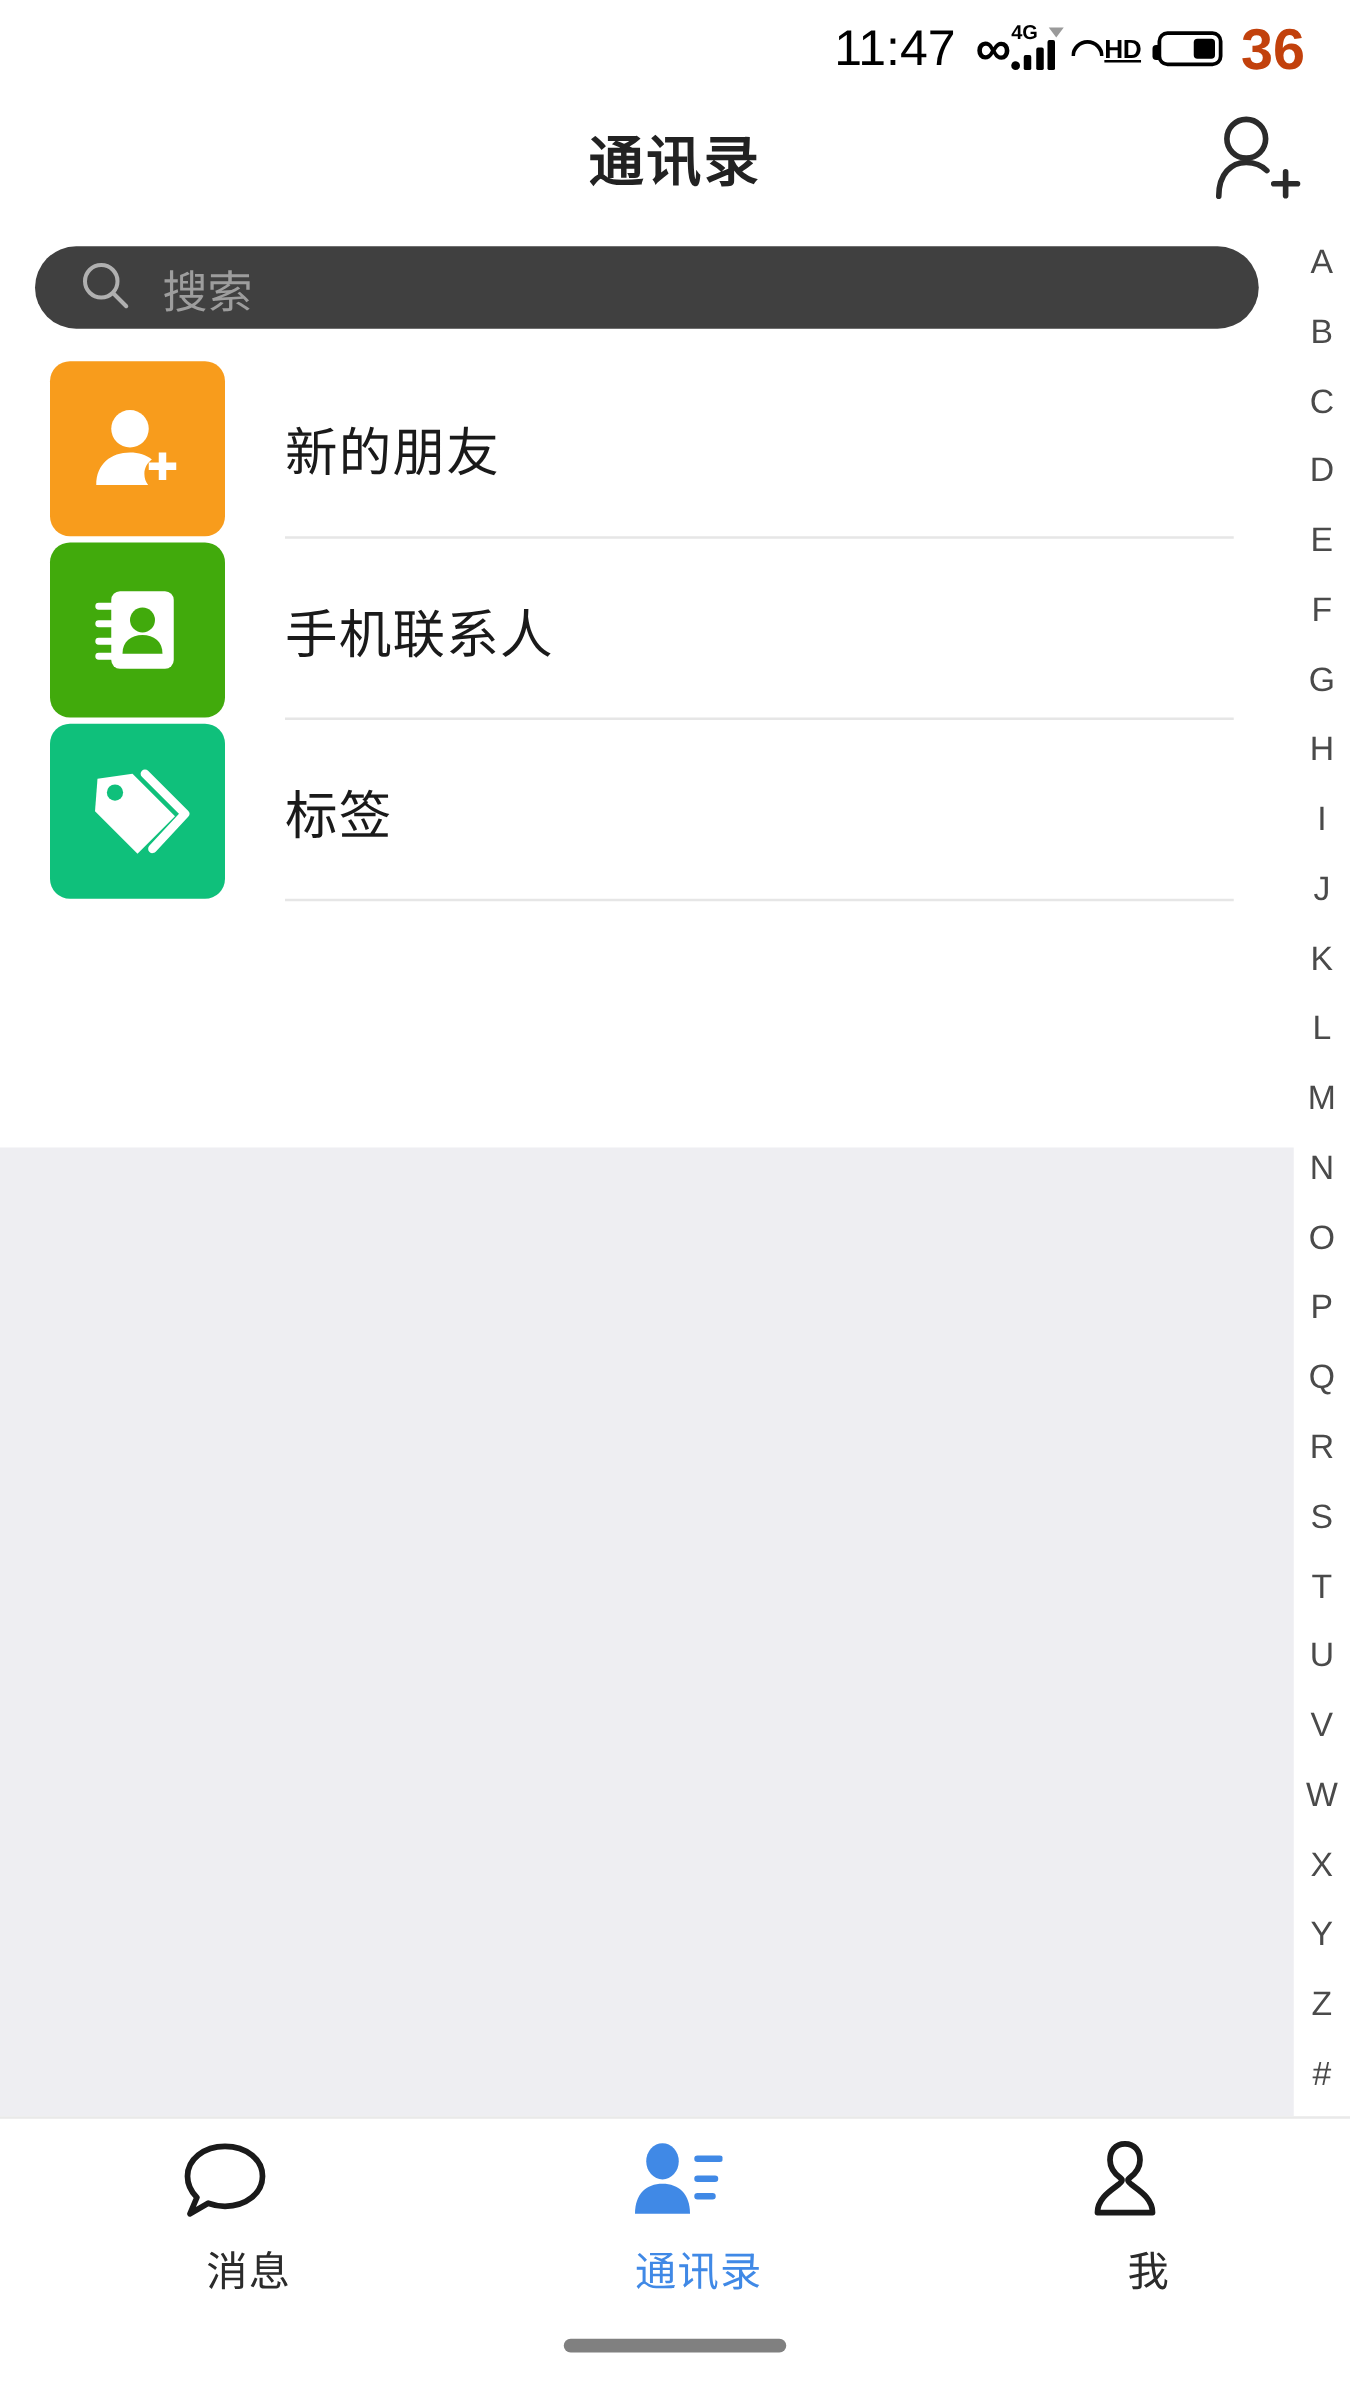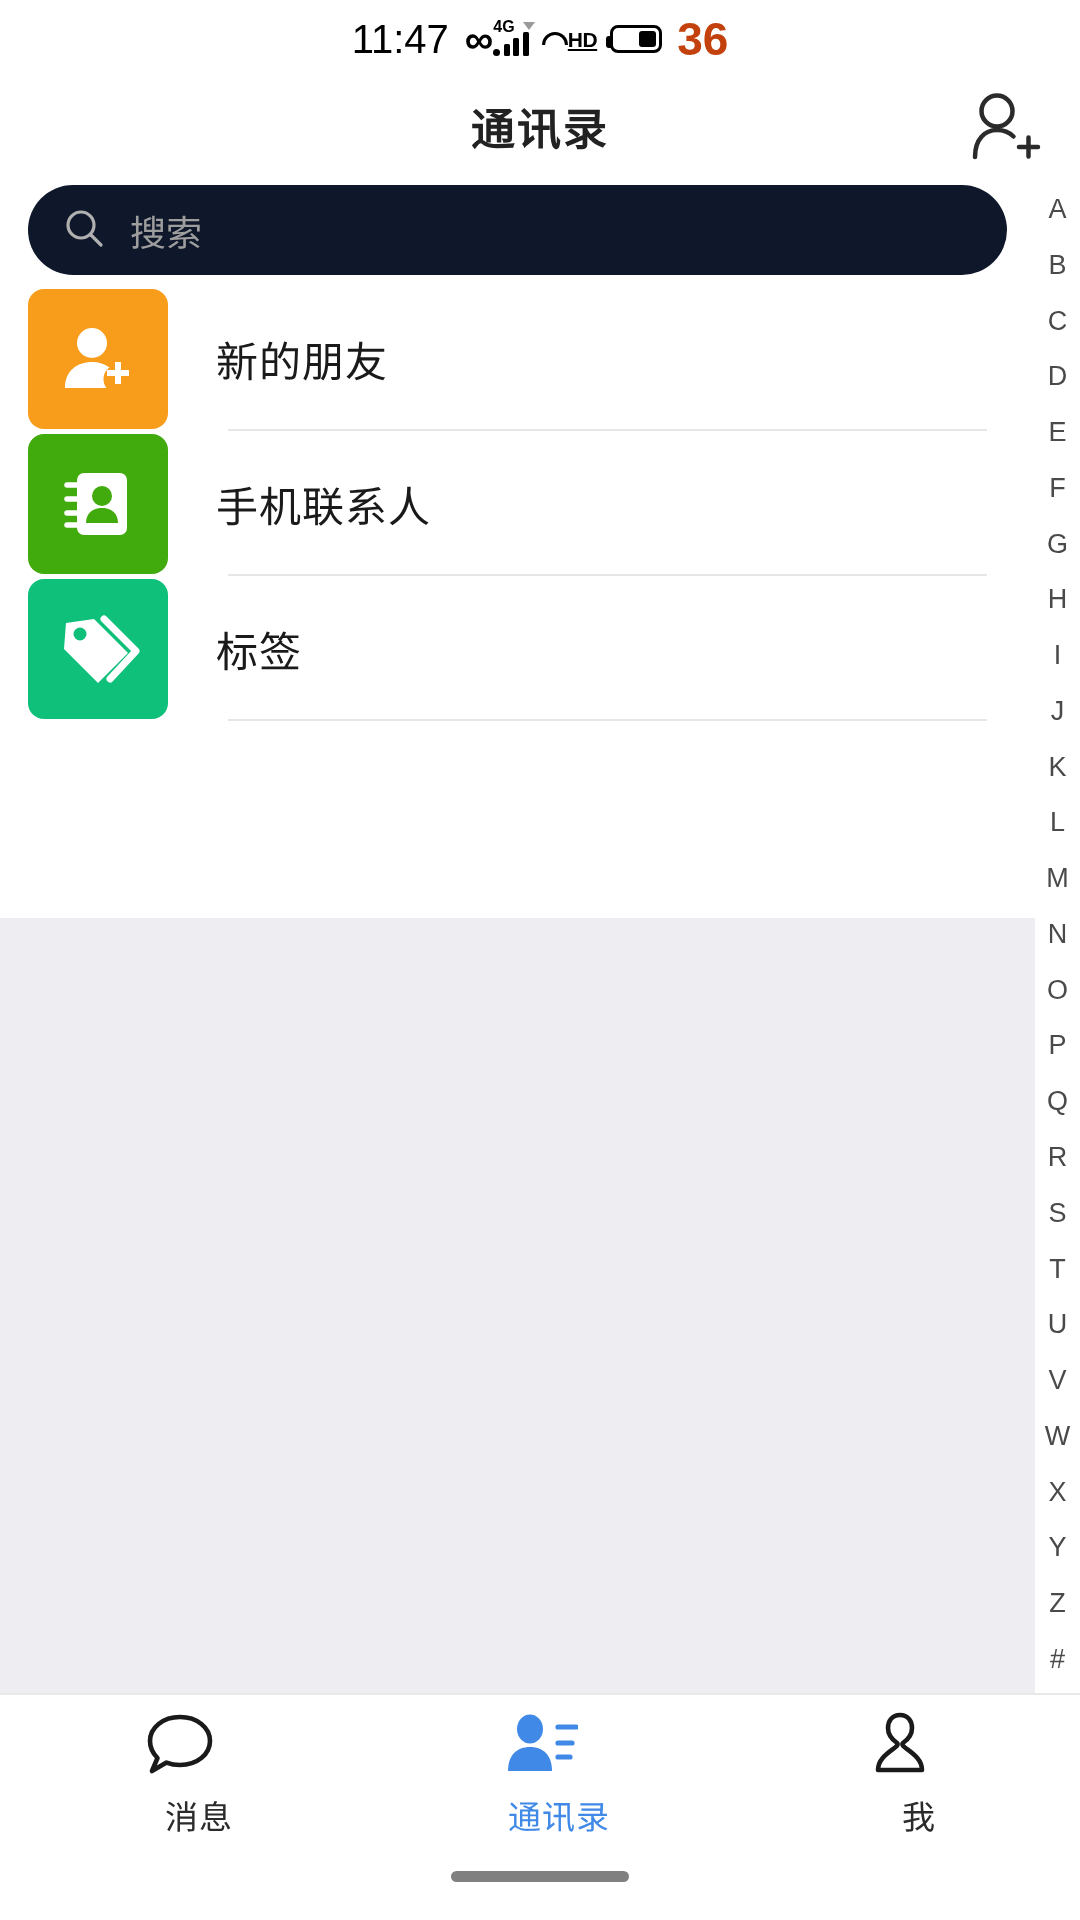--- a/index.html
+++ b/index.html
@@ -12,21 +12,21 @@
   }
   #screen {
     position:relative;
     width:1080px; height:1920px;
     background:#ffffff;
   }
 
   
   .statusbar{
     position:absolute; left:0; top:0; width:1080px; height:78px;
-    display:flex; align-items:center; justify-content:center;
+    display:flex; align-items:center; justify-content:flex-end;
     padding:0 36px;
   }
   .sb-left{ display:flex; align-items:center; gap:16px; }
   .sb-time{ font-size:40px; font-weight:500; color:#000; letter-spacing:0px; line-height:1; }
   .sb-infinity{ font-size:40px; color:#000; line-height:1; font-weight:600;}
   .sb-right{ display:flex; align-items:center; gap:13px; }
   .sig-wrap{ position:relative; display:flex; align-items:flex-end; gap:3px; height:34px;}
   .sig-4g{ position:absolute; left:0px; top:-3px; font-size:16px; font-weight:700; color:#000; line-height:1;}
   .sig-tri{ position:absolute; left:30px; top:0px; width:0;height:0;
             border-left:6px solid transparent;border-right:6px solid transparent;border-top:8px solid #9a9a9a;}
@@ -56,33 +56,33 @@
     position:absolute; right:36px; top:50%; transform:translateY(-50%);
     width:84px; height:84px; display:flex; align-items:center; justify-content:center;
   }
 
   
   .search-wrap{
     position:absolute; left:0; top:174px; width:1035px; height:112px;
     display:flex; align-items:center; padding:0 28px; background:#fff;
   }
   .search-box{
-    width:100%; height:90px; background:#0f172a; border-radius:45px;
+    width:100%; height:66px; background:#404040; border-radius:45px;
     display:flex; align-items:center; padding:0 34px; gap:24px;
   }
   .search-ph{ font-size:36px; color:#9d9d9d; }
 
   
   .list{
     position:absolute; left:0; top:286px; width:1035px; height:632px;
     background:#ffffff; overflow:hidden;
   }
   .row{
     position:relative; height:145px; display:flex; align-items:center;
-    padding-left:28px;
+    padding-left:40px;
   }
   .row .sep{
     position:absolute; left:228px; right:48px; bottom:0; height:2px; background:#e6e6e6;
   }
   .row-icon{
     width:140px; height:140px; border-radius:16px;
     display:flex; align-items:center; justify-content:center; flex:0 0 auto;
   }
   .row-label{ font-size:42px; color:#1a1a1a; margin-left:48px; letter-spacing:1px;}
 

